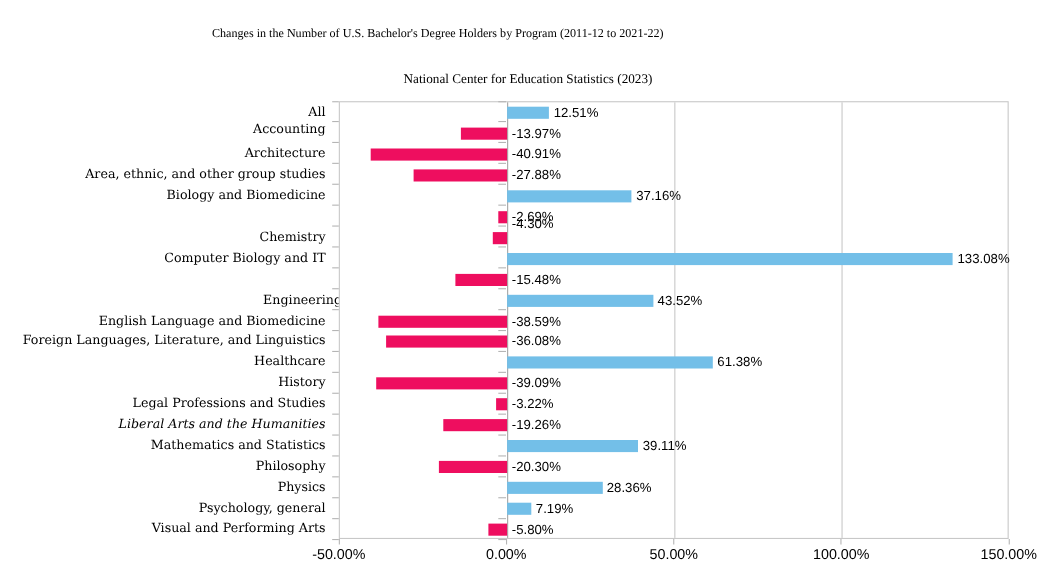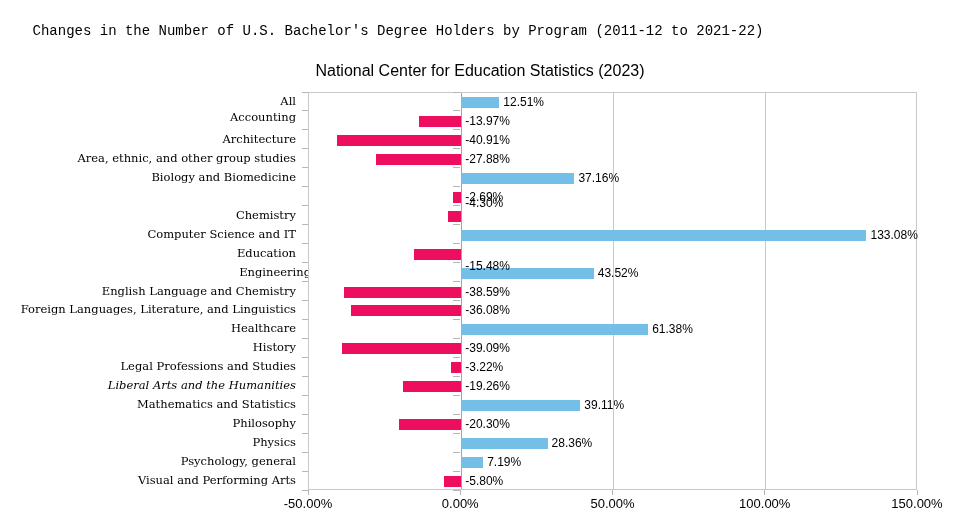--- a/index.html
+++ b/index.html
@@ -6,28 +6,28 @@
   .chart{
     position:relative;
     width:960px;height:524px;
     background:#ffffff;
     font-family:"Liberation Sans",sans-serif;
     overflow:hidden;
   }
   .title{
     position:absolute;left:0;top:20px;width:796px;
     text-align:center;
-    font-family:Liberation Mono, monospace;
-    font-size:14px;line-height:22px;color:#000;
+    font-family:Liberation Serif, serif;
+    font-size:11px;line-height:22px;color:#000;
   }
   .subtitle{
     position:absolute;left:0;top:61px;width:960px;
     text-align:center;
-    font-family:Liberation Sans, sans-serif;
-    font-size:16px;line-height:20px;color:#000;
+    font-family:Liberation Serif, serif;
+    font-size:12px;line-height:20px;color:#000;
   }
   .gutter{
     position:absolute;left:0;top:92px;width:296px;height:398px;
   }
   .cat-label{
     position:absolute;left:0;width:296px;
     text-align:right;white-space:nowrap;
     font-family:"DejaVu Serif","Liberation Serif",serif;
     font-size:11.5px;color:#000;
   }
@@ -70,24 +70,23 @@
 <div class="chart">
   <div class="title">Changes in the Number of U.S. Bachelor's Degree Holders by Program (2011-12 to 2021-22)</div>
   <div class="subtitle">National Center for Education Statistics (2023)</div>
   <div class="gutter" id="gutter">
       <div class="cat-label" style="top: 0px; height: 18.9524px; line-height: 18.9524px;">All</div>
       <div class="cat-label" style="top: 16px; height: 18.9524px; line-height: 18.9524px;">Accounting</div>
       <div class="cat-label" style="top: 37.9048px; height: 18.9524px; line-height: 18.9524px;">Architecture</div>
       <div class="cat-label" style="top: 56.8571px; height: 18.9524px; line-height: 18.9524px;">Area, ethnic, and other group studies</div>
       <div class="cat-label" style="top: 75.8095px; height: 18.9524px; line-height: 18.9524px;">Biology and Biomedicine</div>
       <div class="cat-label" style="top: 113.714px; height: 18.9524px; line-height: 18.9524px;">Chemistry</div>
-      <div class="cat-label" style="top: 132.667px; height: 18.9524px; line-height: 18.9524px;">Computer Science and IT</div>
-      <div class="cat-label" style="top: 151.619px; height: 18.9524px; line-height: 18.9524px;">Education</div>
+      <div class="cat-label" style="top: 132.667px; height: 18.9524px; line-height: 18.9524px;">Computer Biology and IT</div>
       <div class="cat-label" style="top: 170.571px; height: 18.9524px; line-height: 18.9524px; margin-left: 15px;">Engineering</div>
-      <div class="cat-label" style="top: 189.524px; height: 18.9524px; line-height: 18.9524px;">English Language and Chemistry</div>
+      <div class="cat-label" style="top: 189.524px; height: 18.9524px; line-height: 18.9524px;">English Language and Biomedicine</div>
       <div class="cat-label" style="top: 208.476px; height: 18.9524px; line-height: 18.9524px;">Foreign Languages, Literature, and Linguistics</div>
       <div class="cat-label" style="top: 227.429px; height: 18.9524px; line-height: 18.9524px;">Healthcare</div>
       <div class="cat-label" style="top: 246.381px; height: 18.9524px; line-height: 18.9524px;">History</div>
       <div class="cat-label" style="top: 265.333px; height: 18.9524px; line-height: 18.9524px;">Legal Professions and Studies</div>
       <div class="cat-label" style="top: 284.286px; height: 18.9524px; line-height: 18.9524px; font-style: italic;">Liberal Arts and the Humanities</div>
       <div class="cat-label" style="top: 322.19px; height: 18.9524px; line-height: 18.9524px;">Philosophy</div>
       <div class="cat-label" style="top: 303.238px; height: 18.9524px; line-height: 18.9524px;">Mathematics and Statistics</div>
       <div class="cat-label" style="top: 341.143px; height: 18.9524px; line-height: 18.9524px;">Physics</div>
       <div class="cat-label" style="top: 360.095px; height: 18.9524px; line-height: 18.9524px;">Psychology, general</div>
       <div class="cat-label" style="top: 379.048px; height: 18.9524px; line-height: 18.9524px;">Visual and Performing Arts</div>
@@ -106,21 +105,21 @@
       <div class="value-label" style="top: 56.8571px; height: 18.9524px; line-height: 18.9524px; left: 156.25px;">-27.88%</div>
       <div class="bar" style="top: 79.7857px; width: 113.152px; left: 152.25px; background: rgb(115, 191, 232);"></div>
       <div class="value-label" style="top: 75.8095px; height: 18.9524px; line-height: 18.9524px; left: 269.402px;">37.16%</div>
       <div class="bar" style="top: 98.7381px; width: 8.19105px; left: 144.059px; background: rgb(238, 14, 95);"></div>
       <div class="value-label" style="top: 94.7619px; height: 18.9524px; line-height: 18.9524px; left: 156.25px;">-2.69%</div>
       <div class="bar" style="top: 117.69px; width: 13.0935px; left: 139.156px; background: rgb(238, 14, 95);"></div>
       <div class="value-label" style="top: 101px; height: 18.9524px; line-height: 18.9524px; left: 156.25px;">-4.30%</div>
       <div class="bar" style="top: 136.643px; width: 405.229px; left: 152.25px; background: rgb(115, 191, 232);"></div>
       <div class="value-label" style="top: 132.667px; height: 18.9524px; line-height: 18.9524px; left: 561.479px;">133.08%</div>
       <div class="bar" style="top: 155.595px; width: 47.1366px; left: 105.113px; background: rgb(238, 14, 95);"></div>
-      <div class="value-label" style="top: 164px; height: 18.9524px; line-height: 18.9524px; left: 156.25px;">-15.48%</div>
+      <div class="value-label" style="top: 152px; height: 18.9524px; line-height: 18.9524px; left: 156.25px;">-15.48%</div>
       <div class="bar" style="top: 174.548px; width: 132.518px; left: 152.25px; background: rgb(115, 191, 232);"></div>
       <div class="value-label" style="top: 170.571px; height: 18.9524px; line-height: 18.9524px; left: 288.768px;">43.52%</div>
       <div class="bar" style="top: 193.5px; width: 117.507px; left: 34.7434px; background: rgb(238, 14, 95);"></div>
       <div class="value-label" style="top: 189.524px; height: 18.9524px; line-height: 18.9524px; left: 156.25px;">-38.59%</div>
       <div class="bar" style="top: 212.452px; width: 109.864px; left: 42.3864px; background: rgb(238, 14, 95);"></div>
       <div class="value-label" style="top: 208.476px; height: 18.9524px; line-height: 18.9524px; left: 156.25px;">-36.08%</div>
       <div class="bar" style="top: 231.405px; width: 186.902px; left: 152.25px; background: rgb(115, 191, 232);"></div>
       <div class="value-label" style="top: 227.429px; height: 18.9524px; line-height: 18.9524px; left: 343.152px;">61.38%</div>
       <div class="bar" style="top: 250.357px; width: 119.029px; left: 33.2209px; background: rgb(238, 14, 95);"></div>
       <div class="value-label" style="top: 246.381px; height: 18.9524px; line-height: 18.9524px; left: 156.25px;">-39.09%</div>

